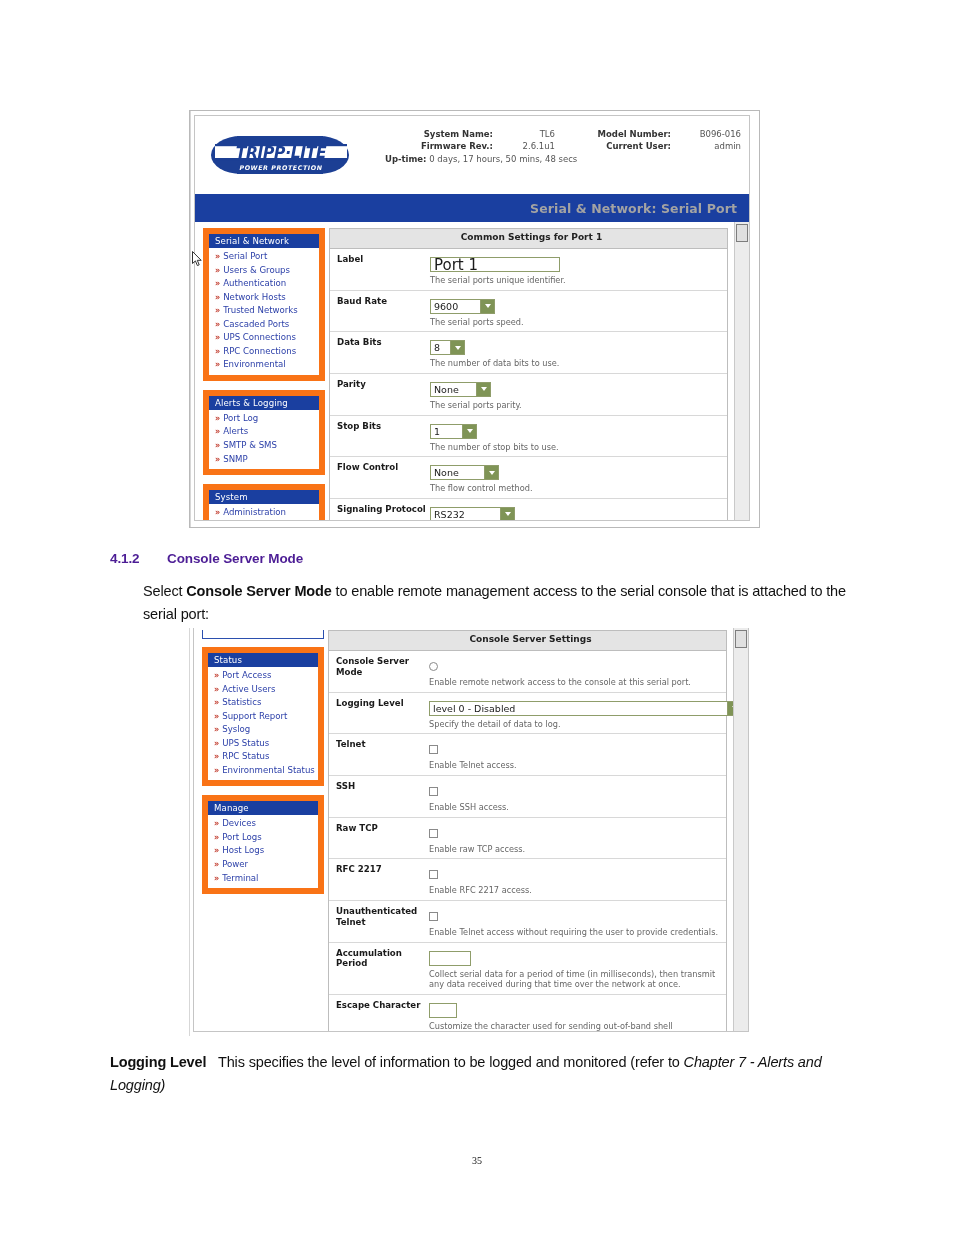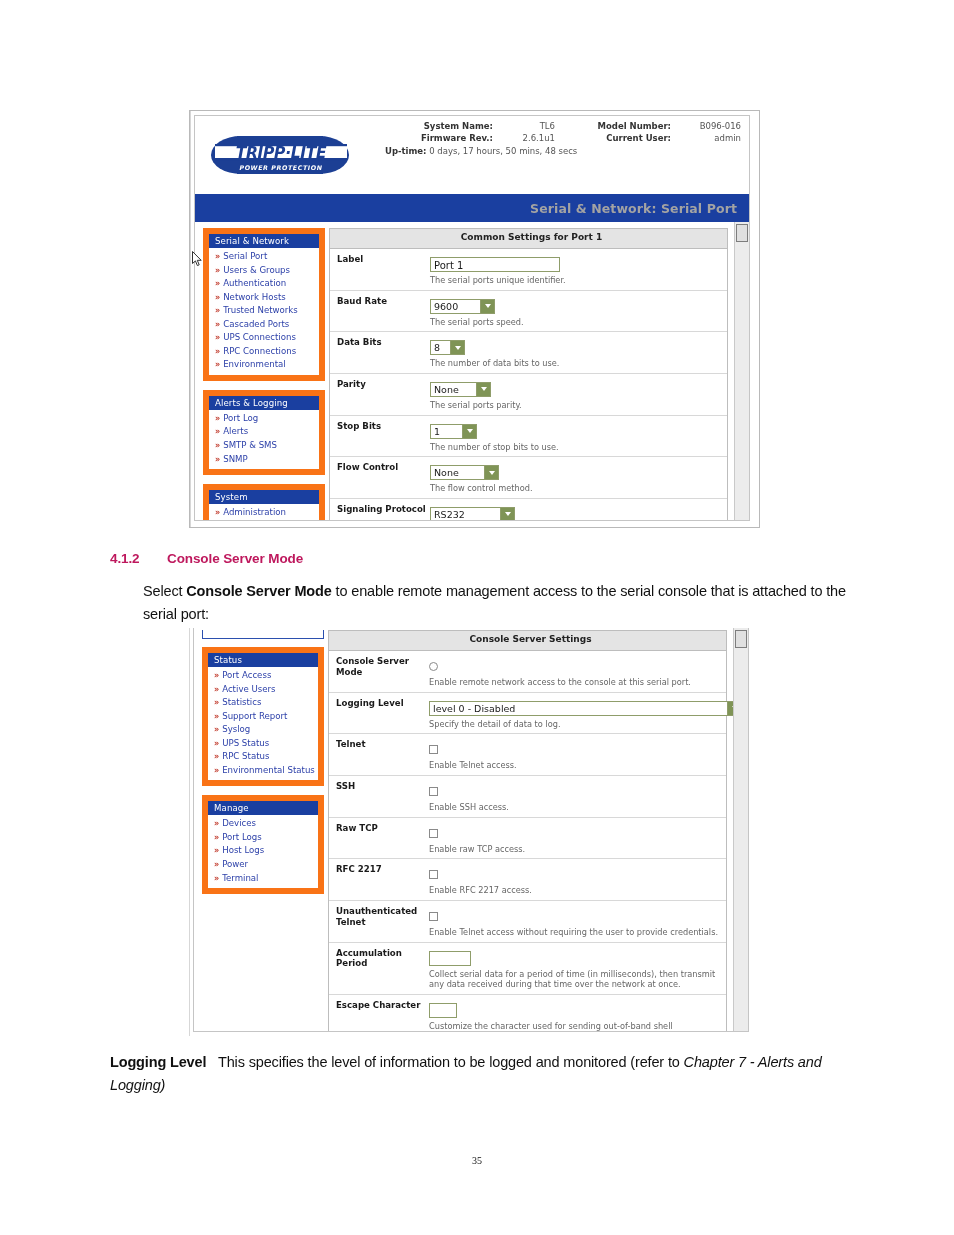--- a/index.html
+++ b/index.html
@@ -5,21 +5,21 @@
   html,body{margin:0;padding:0;}
   body{
     width:954px;height:1235px;background:#ffffff;
     font-family:"Liberation Sans", sans-serif;
     -webkit-font-smoothing:antialiased;
   }
   .page{position:relative;width:954px;height:1235px;overflow:hidden;}
 
   
   .doc-h{
-    position:absolute;font-size:13.5px;font-weight:bold;color:#be185d;
+    position:absolute;font-size:13.5px;font-weight:bold;color:#4c1d95;
     letter-spacing:-0.1px;
   }
   .doc-h .num{display:inline-block;width:57px;}
   .doc-p{
     position:absolute;font-size:14.5px;color:#111;line-height:1.62;
     letter-spacing:-0.15px;
   }
   .doc-p b{font-weight:bold;}
   .doc-p i{font-style:italic;}
   .pagenum{
@@ -51,21 +51,21 @@
   }
   .shot .vrule{
     position:absolute;top:0;width:1px;background:#9a9a9a;
   }
 
   
   .masthead{position:relative;height:78px;background:#fff;}
   .logo{position:absolute;left:12px;top:15px;width:148px;height:48px;}
   .logo svg{display:block;}
   .sysinfo{
-    position:absolute;left:190px;top:4px;right:8px;
+    position:absolute;left:190px;top:12px;right:8px;
     font-size:8.5px;color:#3a3a3a;
   }
   .sysinfo table{border-collapse:collapse;width:100%;}
   .sysinfo td{padding:1px 0;white-space:nowrap;vertical-align:top;}
   .si-lab{text-align:right;font-weight:bold;color:#333;padding-right:0px;}
   .si-val{text-align:right;color:#555;padding-right:4px;}
   .si-c1{width:108px;}
   .si-c2{width:62px;}
   .si-c3{width:116px;}
   .si-c4{width:70px;}
@@ -112,21 +112,21 @@
     width:100px;flex:0 0 100px;font-size:8.6px;font-weight:bold;color:#1a1a1a;
     padding-left:7px;box-sizing:border-box;line-height:1.25;
   }
   .fctl{flex:1;min-width:0;padding-right:6px;}
   .fhelp{font-size:8.2px;color:#666;line-height:1.3;margin-top:2px;}
   .fhelp i{font-style:italic;}
 
   
   .txtin{
     display:inline-block;border:1px solid #8f9d6a;background:#fff;
-    font-size:10px;color:#1a1a1a;padding:1px 3px;box-sizing:border-box;
+    font-size:15px;color:#1a1a1a;padding:1px 3px;box-sizing:border-box;
     height:15px;line-height:13px;vertical-align:middle;
   }
   .sel{
     display:inline-flex;align-items:stretch;border:1px solid #8f9d6a;
     background:#fff;height:15px;box-sizing:border-box;vertical-align:middle;
   }
   .sel .selval{
     font-size:9.5px;color:#1a1a1a;padding:0 4px 0 3px;line-height:13px;
     white-space:nowrap;display:flex;align-items:center;
   }

